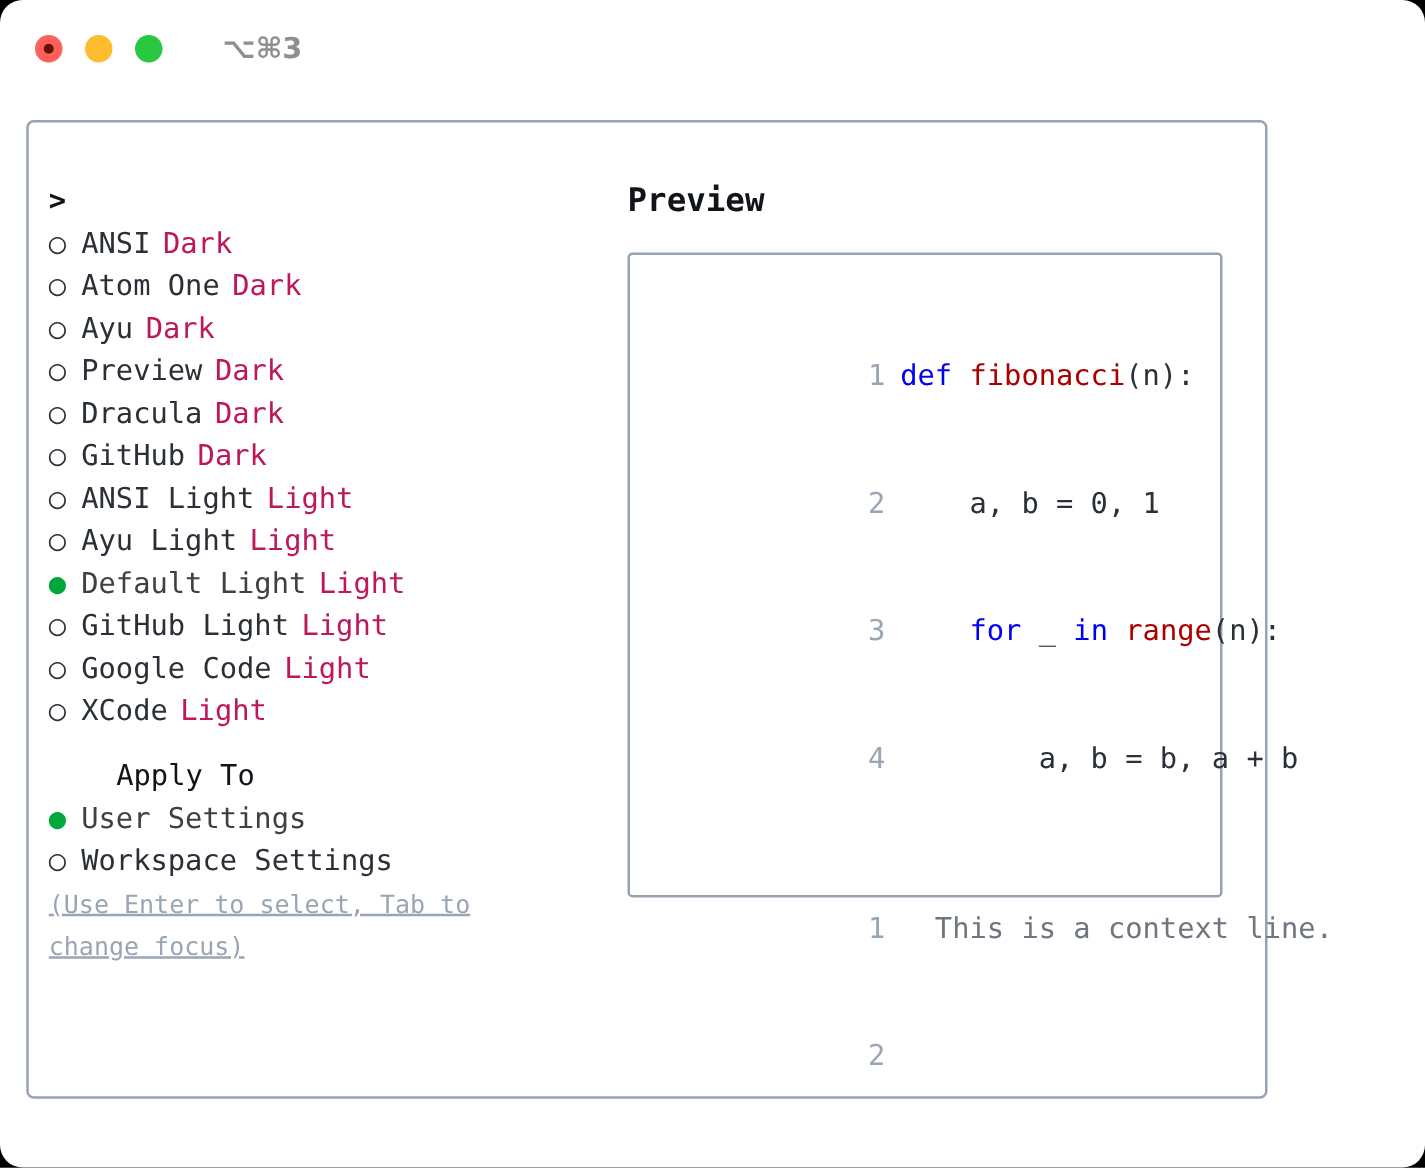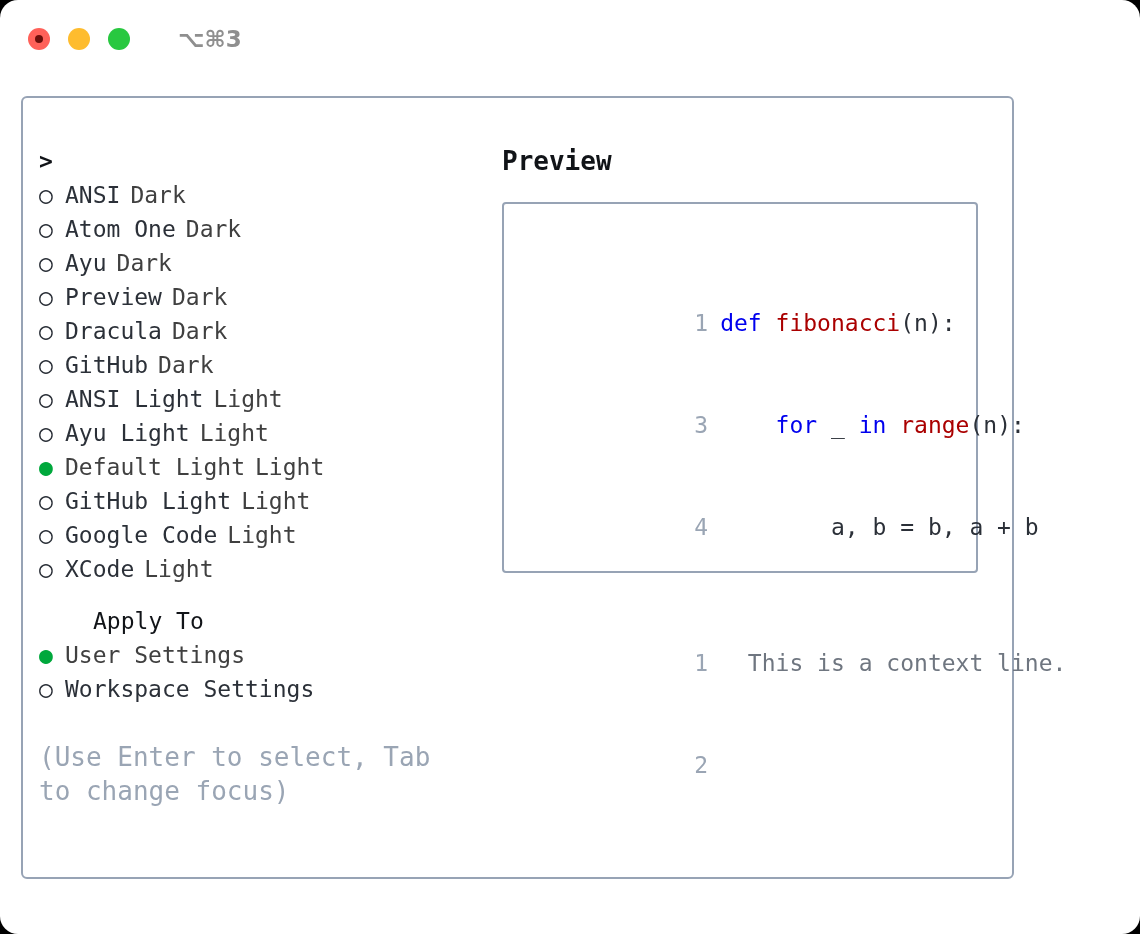--- a/index.html
+++ b/index.html
@@ -116,61 +116,61 @@
     font-weight: bold;
   }
   .marker.dot-empty { color: #2b3038; }
   .marker.dot-full  { color: #00a83c; }
   .marker.blank     { color: transparent; }
 
   .label { color: #2b3038; }
   .label.bold { font-weight: bold; color: #111418; }
   .label.selected { color: #404040; }
   .suffix {
-    color: #404040;
+    color: #be185d;
     margin-left: 10px;
   }
 
   .section-head {
     margin-top: 18px;
     gap: 28px;
   }
   .section-head .label { color: #111418; }
 
   .hint {
-    margin-top: 34px;
-    font-size: 26px;
+    font-size: 20px;
     line-height: 34px;
     color: #9aa5b4;
     width: 420px;
+    text-decoration: underline;
   }
 
   
   .right-col {
     position: absolute;
     left: 479px;
     top: 46px;
     width: 500px;
   }
   .preview-title {
     font-size: 26px;
     font-weight: bold;
     color: #111418;
     height: 34px;
     line-height: 34px;
   }
   .code-box {
     margin-top: 24px;
     width: 476px;
-    height: 371px;
+    height: 516px;
     border: 2px solid #97a3b5;
     border-radius: 4px;
     box-sizing: border-box;
     background: #ffffff;
-    padding: 68px 0 0 18px;
+    padding: 46px 0 0 18px;
   }
   .code-line {
     font-size: 23px;
     line-height: 34px;
     white-space: pre;
     color: #2b3038;
   }
   .lineno {
     display: inline-block;
     width: 20px;
@@ -259,20 +259,23 @@
 
       <div class="right-col">
         <div class="preview-title">Preview</div>
 
         <div class="code-box">
 
           <div class="code-line">
             <span class="lineno">1</span><span class="kw">def </span><span class="fn">fibonacci</span><span class="pl">(n):</span>
           </div>
           <div class="code-line">
+            <span class="lineno">2</span><span class="pl">    a, b = 0, 1</span>
+          </div>
+          <div class="code-line">
             <span class="lineno">3</span><span class="pl">    </span><span class="kw">for</span><span class="pl"> _ </span><span class="kw">in</span><span class="pl"> </span><span class="fn">range</span><span class="pl">(n):</span>
           </div>
           <div class="code-line">
             <span class="lineno">4</span><span class="pl">        a, b = b, a + b</span>
           </div>
 
           <div class="code-gap"></div>
 
           <div class="code-line">
             <span class="lineno">1</span><span class="diff-ctx">  This is a context line.</span>

